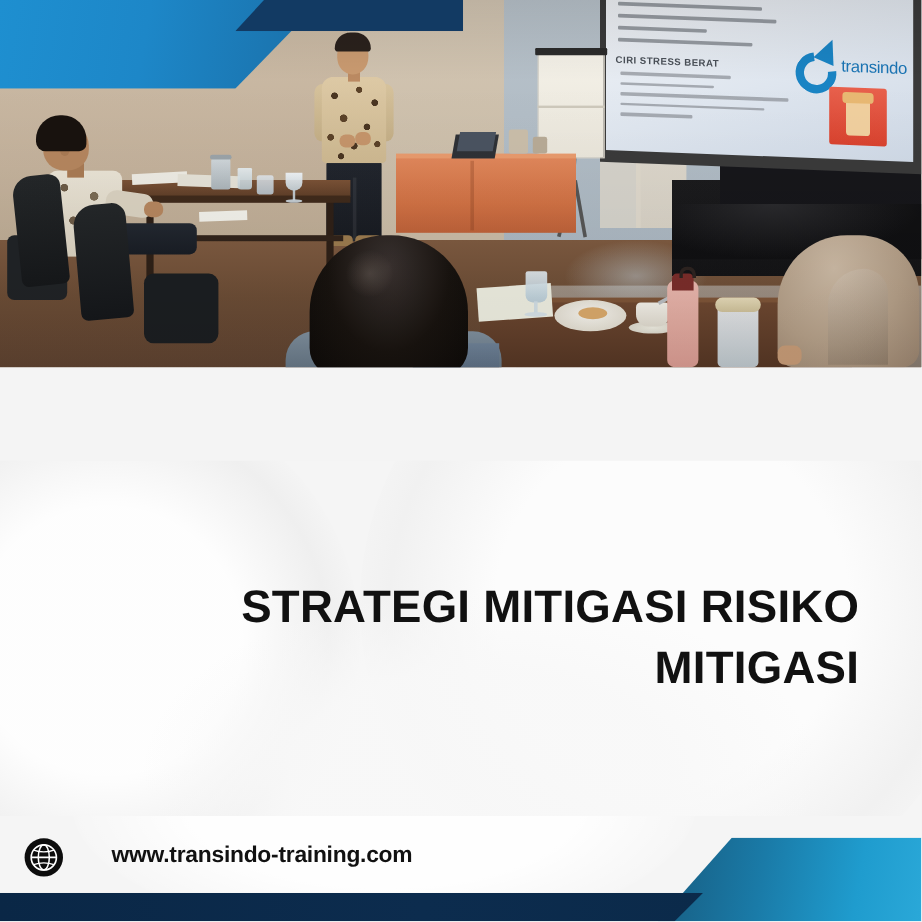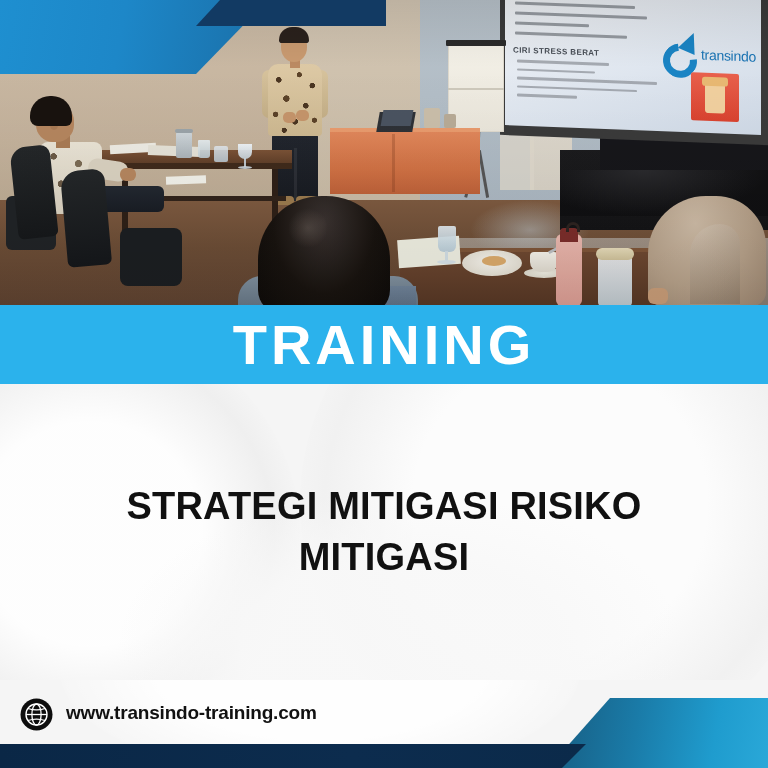--- a/index.html
+++ b/index.html
@@ -240,21 +240,21 @@
   
   .titlearea { position:absolute; left:0; top:384px; width:768px; height:296px;
             background:#f5f5f5; overflow:hidden; }
   .tex1 { position:absolute; left:-120px; top:-60px; width:420px; height:420px;
           border-radius:50%; background:radial-gradient(circle,rgba(255,255,255,.85) 38%,rgba(233,233,233,.5) 62%,rgba(245,245,245,0) 72%); }
   .tex2 { position:absolute; left:300px; top:-140px; width:520px; height:520px;
           border-radius:50%; background:radial-gradient(circle,rgba(255,255,255,.7) 40%,rgba(236,236,236,.45) 64%,rgba(245,245,245,0) 74%); }
   .tex3 { position:absolute; left:120px; top:110px; width:560px; height:300px;
           border-radius:50%; background:radial-gradient(ellipse,rgba(248,248,248,.9) 40%,rgba(240,240,240,0) 72%); }
   .title-wrap { position:absolute; left:0; top:0; width:768px; height:296px;
-          display:flex; flex-direction:column; align-items:center; justify-content:center;
+          display:flex; flex-direction:column; align-items:flex-end; justify-content:center;
           padding:0 52px; }
   .title-line { font-size:38px; font-weight:800; color:#111111; letter-spacing:.2px;
           line-height:1.34; text-align:center; white-space:nowrap; }
 
   
   .footer { position:absolute; left:0; top:680px; width:768px; height:88px;
             background:#f5f5f5; overflow:hidden; }
   .foot-tex { position:absolute; left:60px; top:-120px; width:520px; height:220px;
             border-radius:50%; background:radial-gradient(ellipse,rgba(255,255,255,.9) 45%,rgba(243,243,243,0) 75%); }
   .globe { position:absolute; left:20px; top:698px; width:33px; height:33px; }
@@ -398,23 +398,20 @@
     <div class="ph-layer w-denim"></div>
     <div class="ph-layer w-hair"></div>
     <div class="ph-layer w-hair-sheen"></div>
 
     <div class="ph-layer photo-dark"></div>
 
     <div class="geo-blue"></div>
     <div class="geo-navy"></div>
   </div>
 
-  <div class="banner">
-    <div class="banner-text">TRAINING</div>
-  </div>
 
   <div class="titlearea">
     <div class="tex1"></div>
     <div class="tex2"></div>
     <div class="tex3"></div>
     <div class="title-wrap">
       <div class="title-line">STRATEGI MITIGASI RISIKO</div>
       <div class="title-line">MITIGASI</div>
     </div>
   </div>
@@ -427,18 +424,18 @@
     <svg viewBox="0 0 33 33" width="33" height="33" aria-hidden="true">
       <circle cx="16.5" cy="16.5" r="16" fill="#0d0d0d"></circle>
       <ellipse cx="16.5" cy="16.5" rx="10.5" ry="10.5" fill="none" stroke="#ffffff" stroke-width="1.4"></ellipse>
       <ellipse cx="16.5" cy="16.5" rx="4.6" ry="10.5" fill="none" stroke="#ffffff" stroke-width="1.3"></ellipse>
       <line x1="6" y1="16.5" x2="27" y2="16.5" stroke="#ffffff" stroke-width="1.3"></line>
       <path d="M8 10.4 Q16.5 13.4 25 10.4" fill="none" stroke="#ffffff" stroke-width="1.1"></path>
       <path d="M8 22.6 Q16.5 19.6 25 22.6" fill="none" stroke="#ffffff" stroke-width="1.1"></path>
     </svg>
   </div>
 
-  <a class="url" href="#" style="text-decoration:none;">www.transindo-training.com</a>
+  <a class="url" href="#" style="text-decoration:none;margin-left:27px;">www.transindo-training.com</a>
 
   <div class="blue-shape"></div>
   <div class="navy-bar"></div>
 
 </div>
 
 </body></html>

